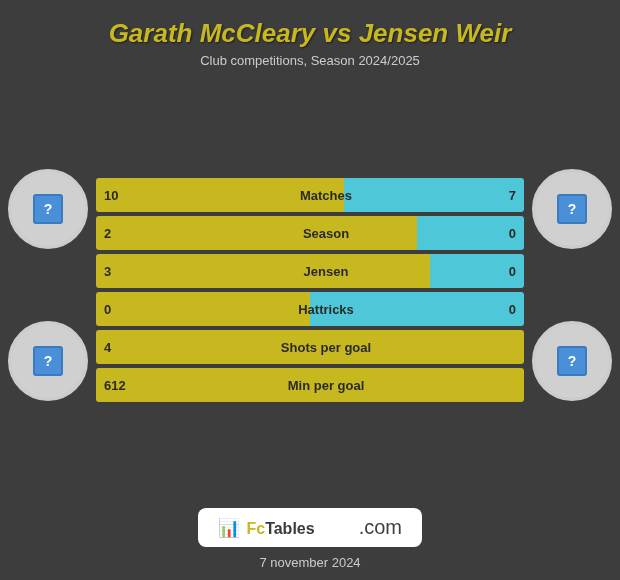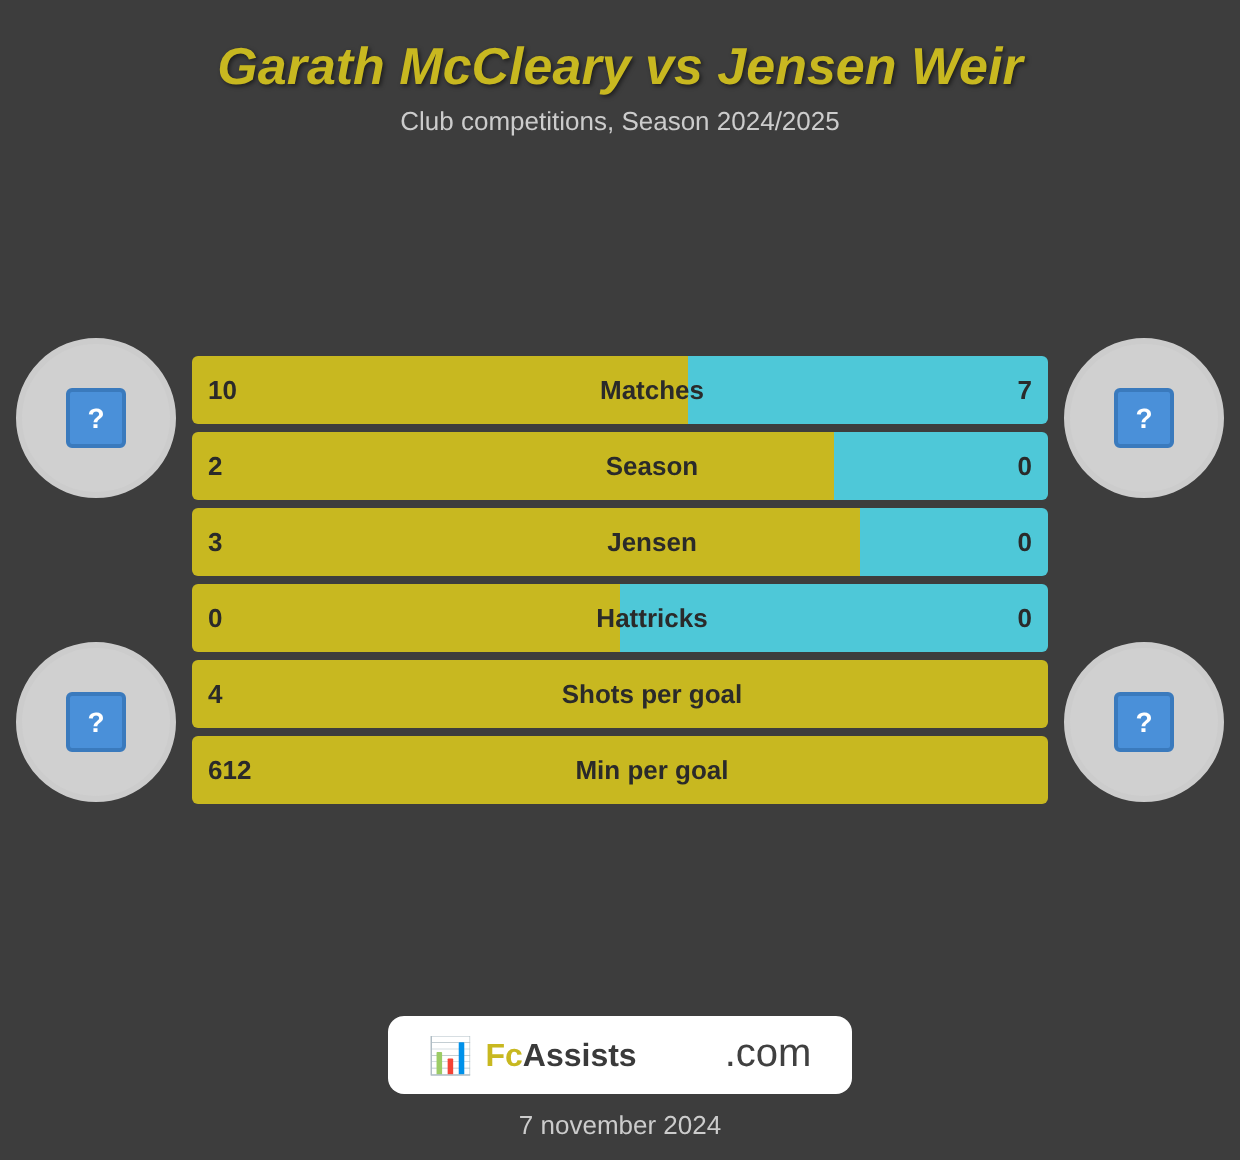--- a/index.html
+++ b/index.html
@@ -223,18 +223,18 @@
       </div>
       <div class="avatar" style="margin-top:60px;">
         <div class="avatar-question">?</div>
       </div>
     </div>
   </div>
 
   <div class="logo-area">
     <span class="logo-icon">📊</span>
     <span>
-      <span class="logo-text-fc">Fc</span><span class="logo-text-tables">Assists</span><span class="logo-text-com">.com</span>
+      <span class="logo-text-fc">Fc</span><span class="logo-text-tables">Tables</span><span class="logo-text-com">.com</span>
     </span>
   </div>
 
   <div class="footer-date">7 november 2024</div>
 </div>
 
 </body></html>

